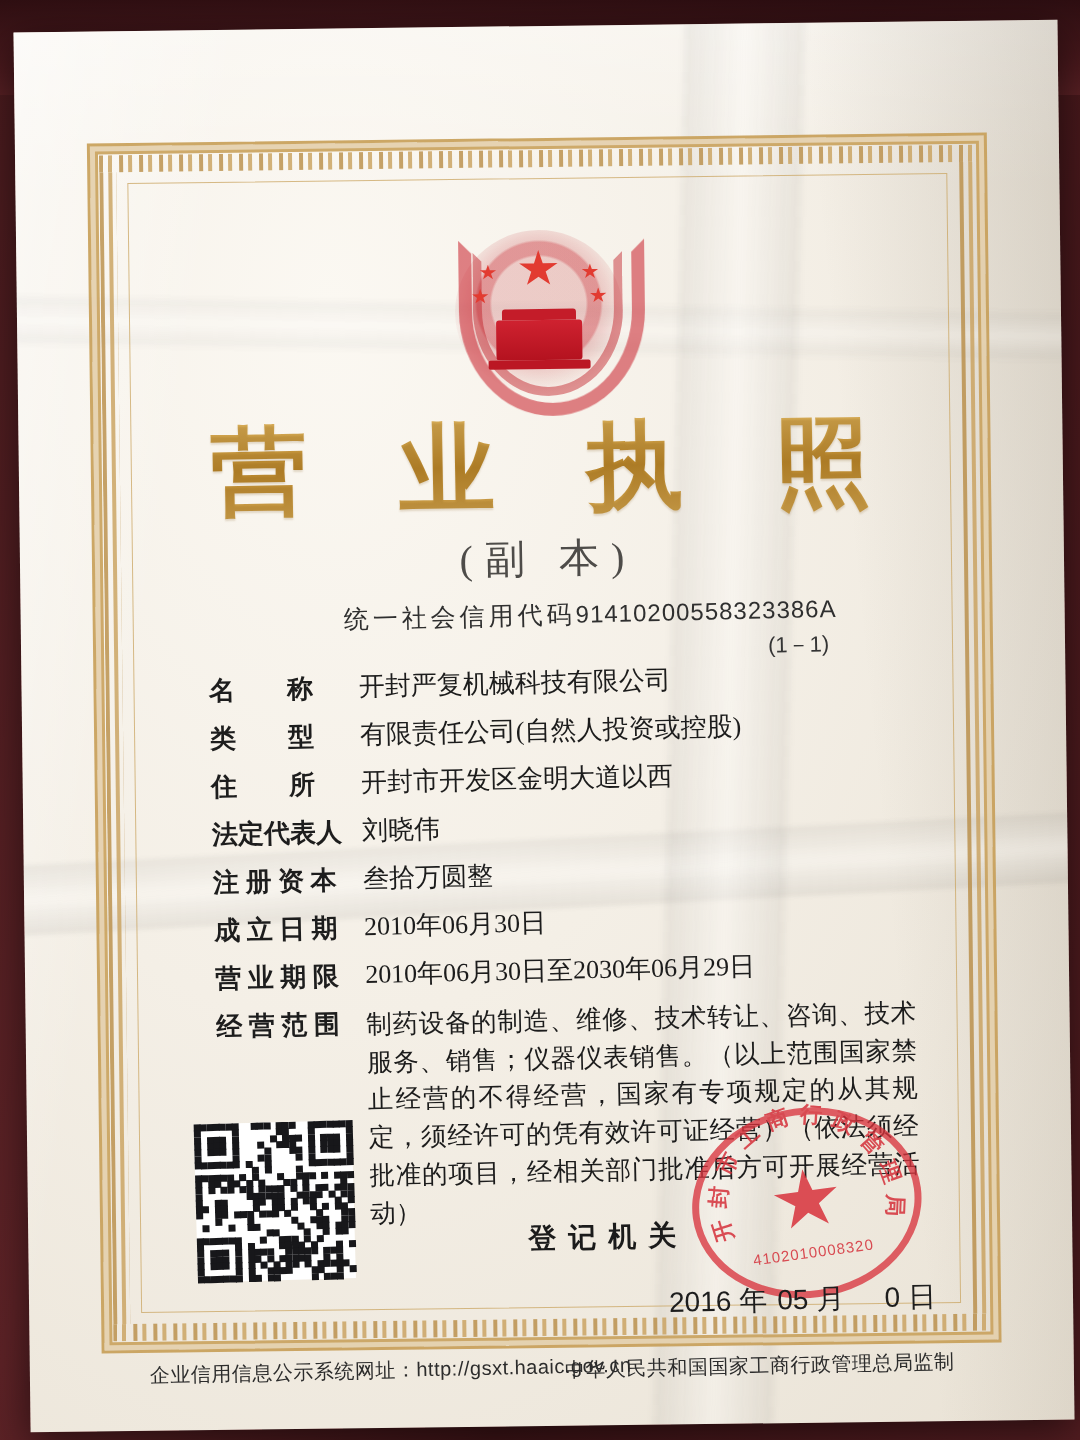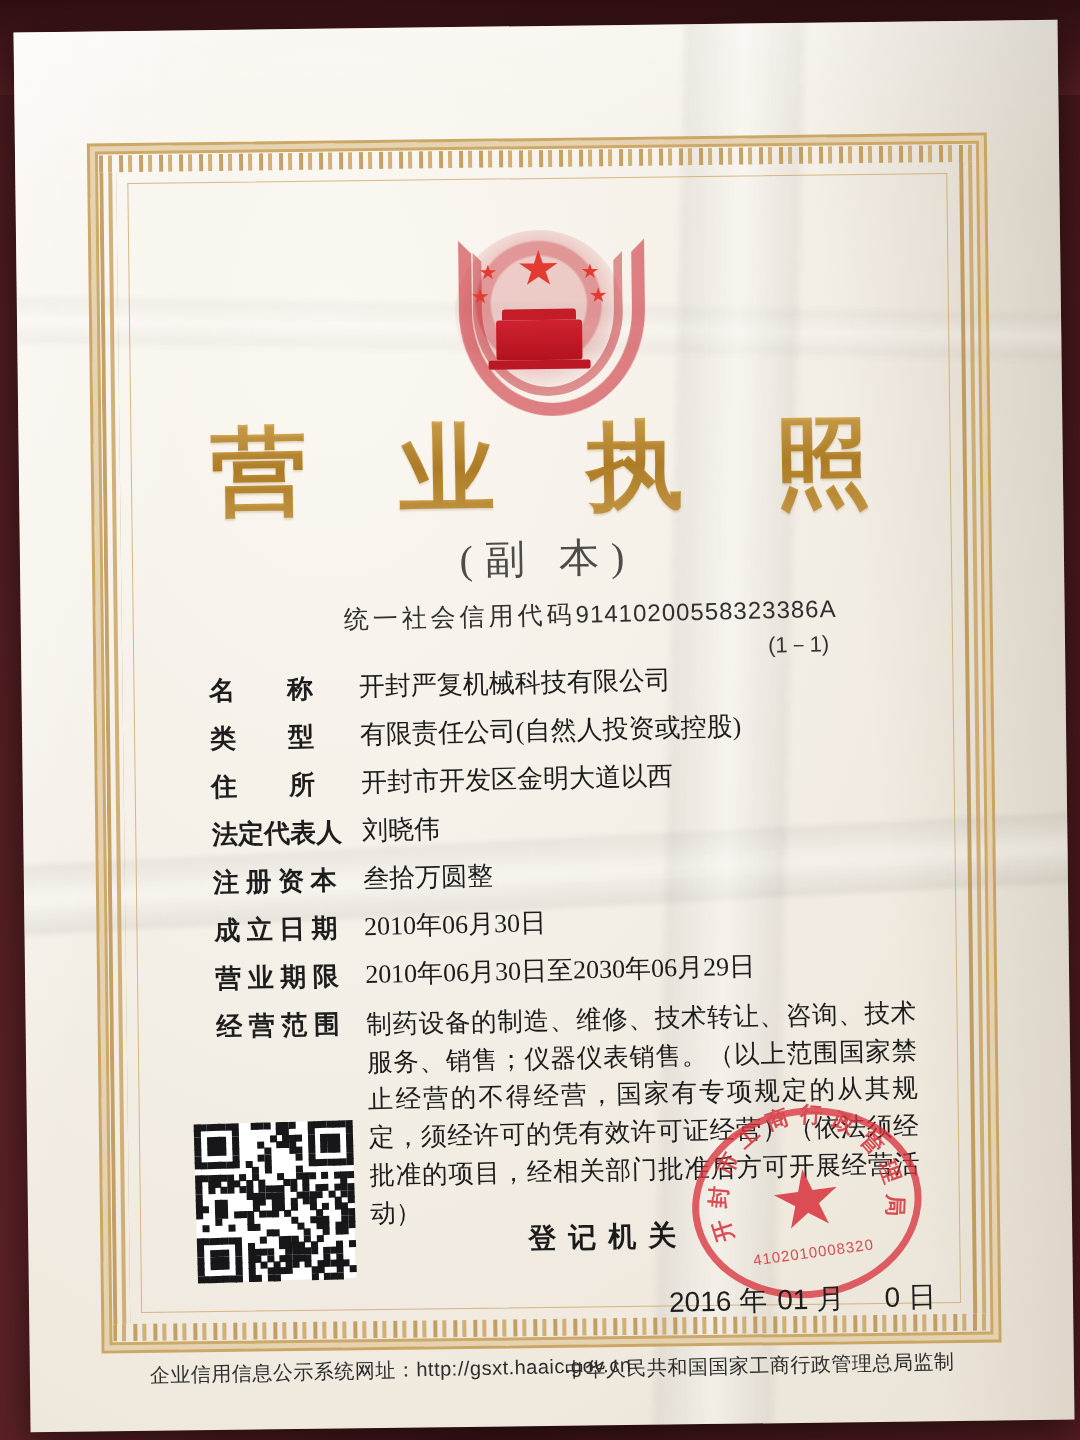--- a/index.html
+++ b/index.html
@@ -761,21 +761,21 @@
         <span style="transform: translate(-50%, -50%) rotate(55.5556deg) translateY(-88px) rotate(0deg); transform-origin: 50% 50%;">管</span>
         <span style="transform: translate(-50%, -50%) rotate(77.7778deg) translateY(-88px) rotate(0deg); transform-origin: 50% 50%;">理</span>
         <span style="transform: translate(-50%, -50%) rotate(100deg) translateY(-88px) rotate(0deg); transform-origin: 50% 50%;">局</span>
       </div>
     <div class="num">4102010008320</div>
   </div>
 
   <div id="date-row">
     <span class="yr">2016</span>
     <span class="u">年</span>
-    <span class="mo">01</span>
+    <span class="mo">05</span>
     <span class="u">月</span>
     <span class="dy">0</span>
     <span class="u">日</span>
   </div>
 
   <div id="footer-left">
     <span>企业信用信息公示系统网址：</span><span class="url">http://gsxt.haaic.gov.cn</span>
   </div>
   <div id="footer-right">中华人民共和国国家工商行政管理总局监制</div>
 

